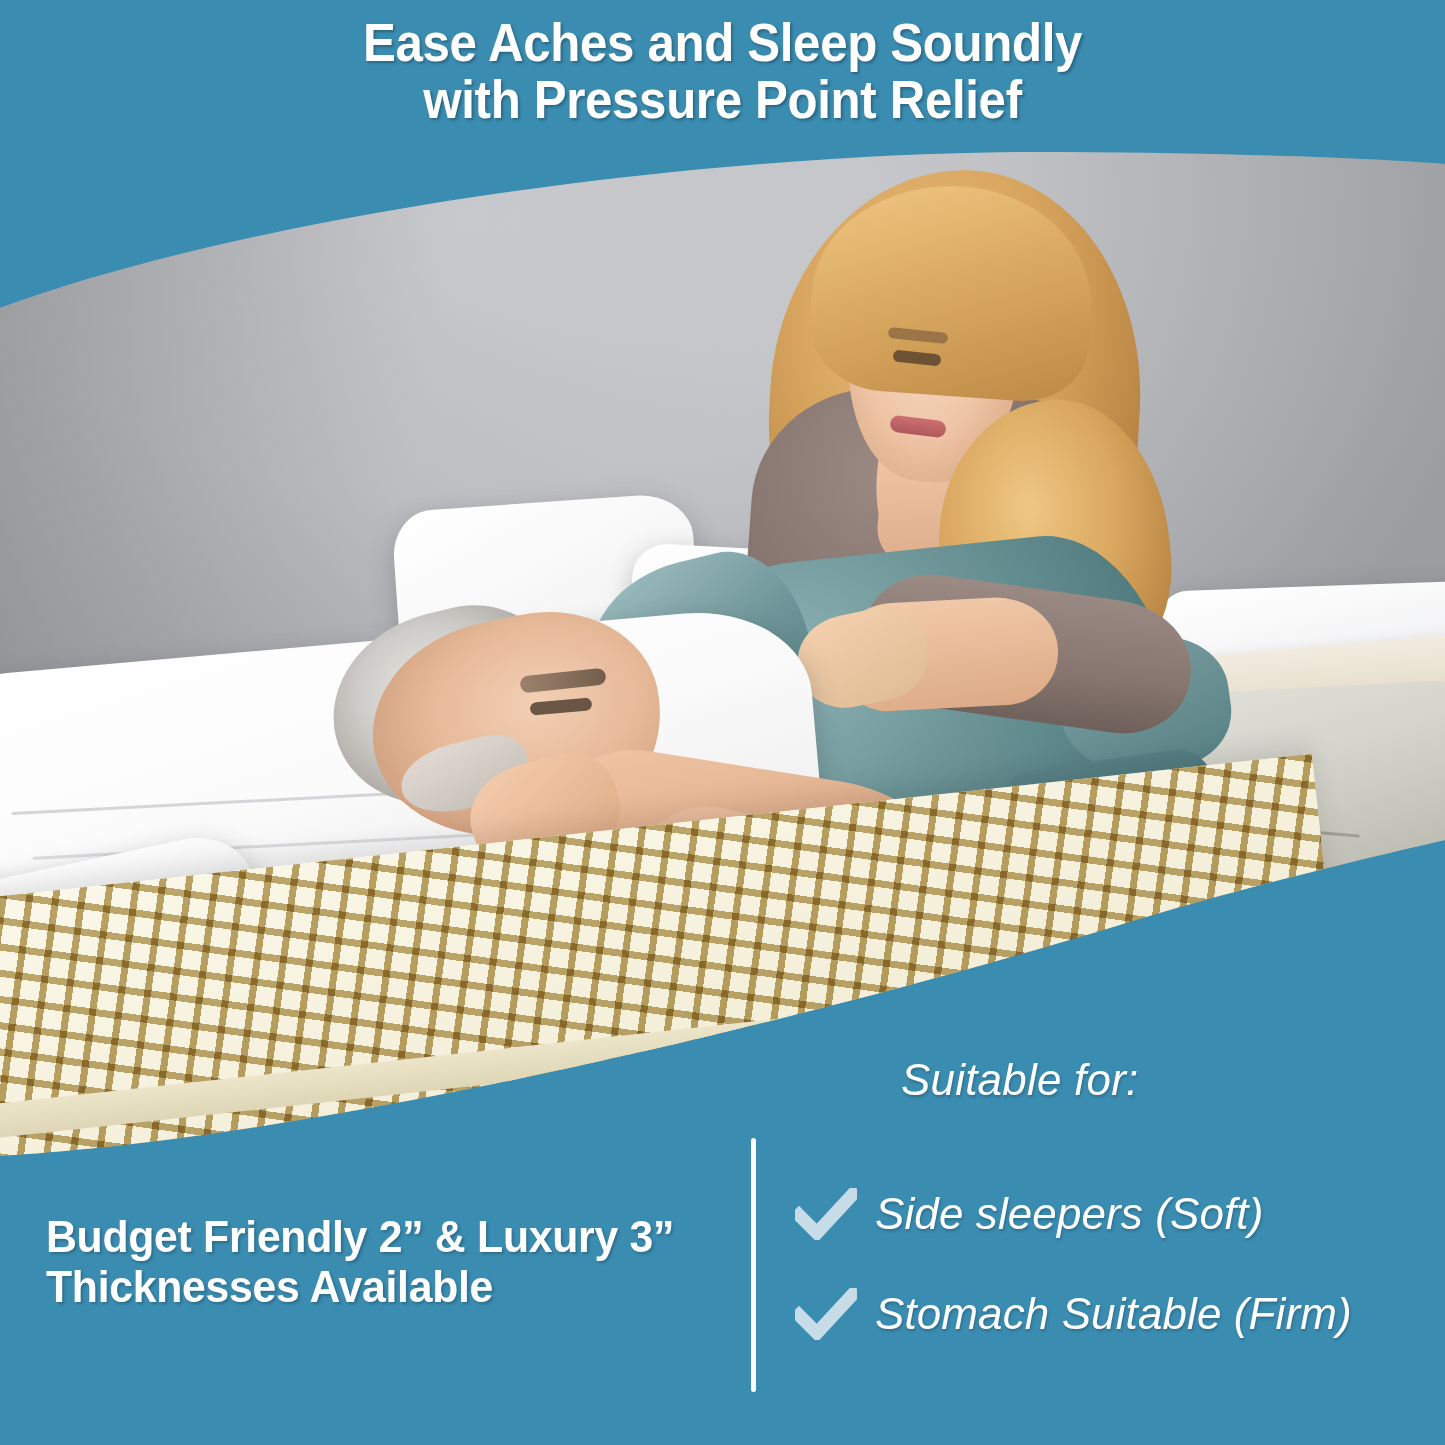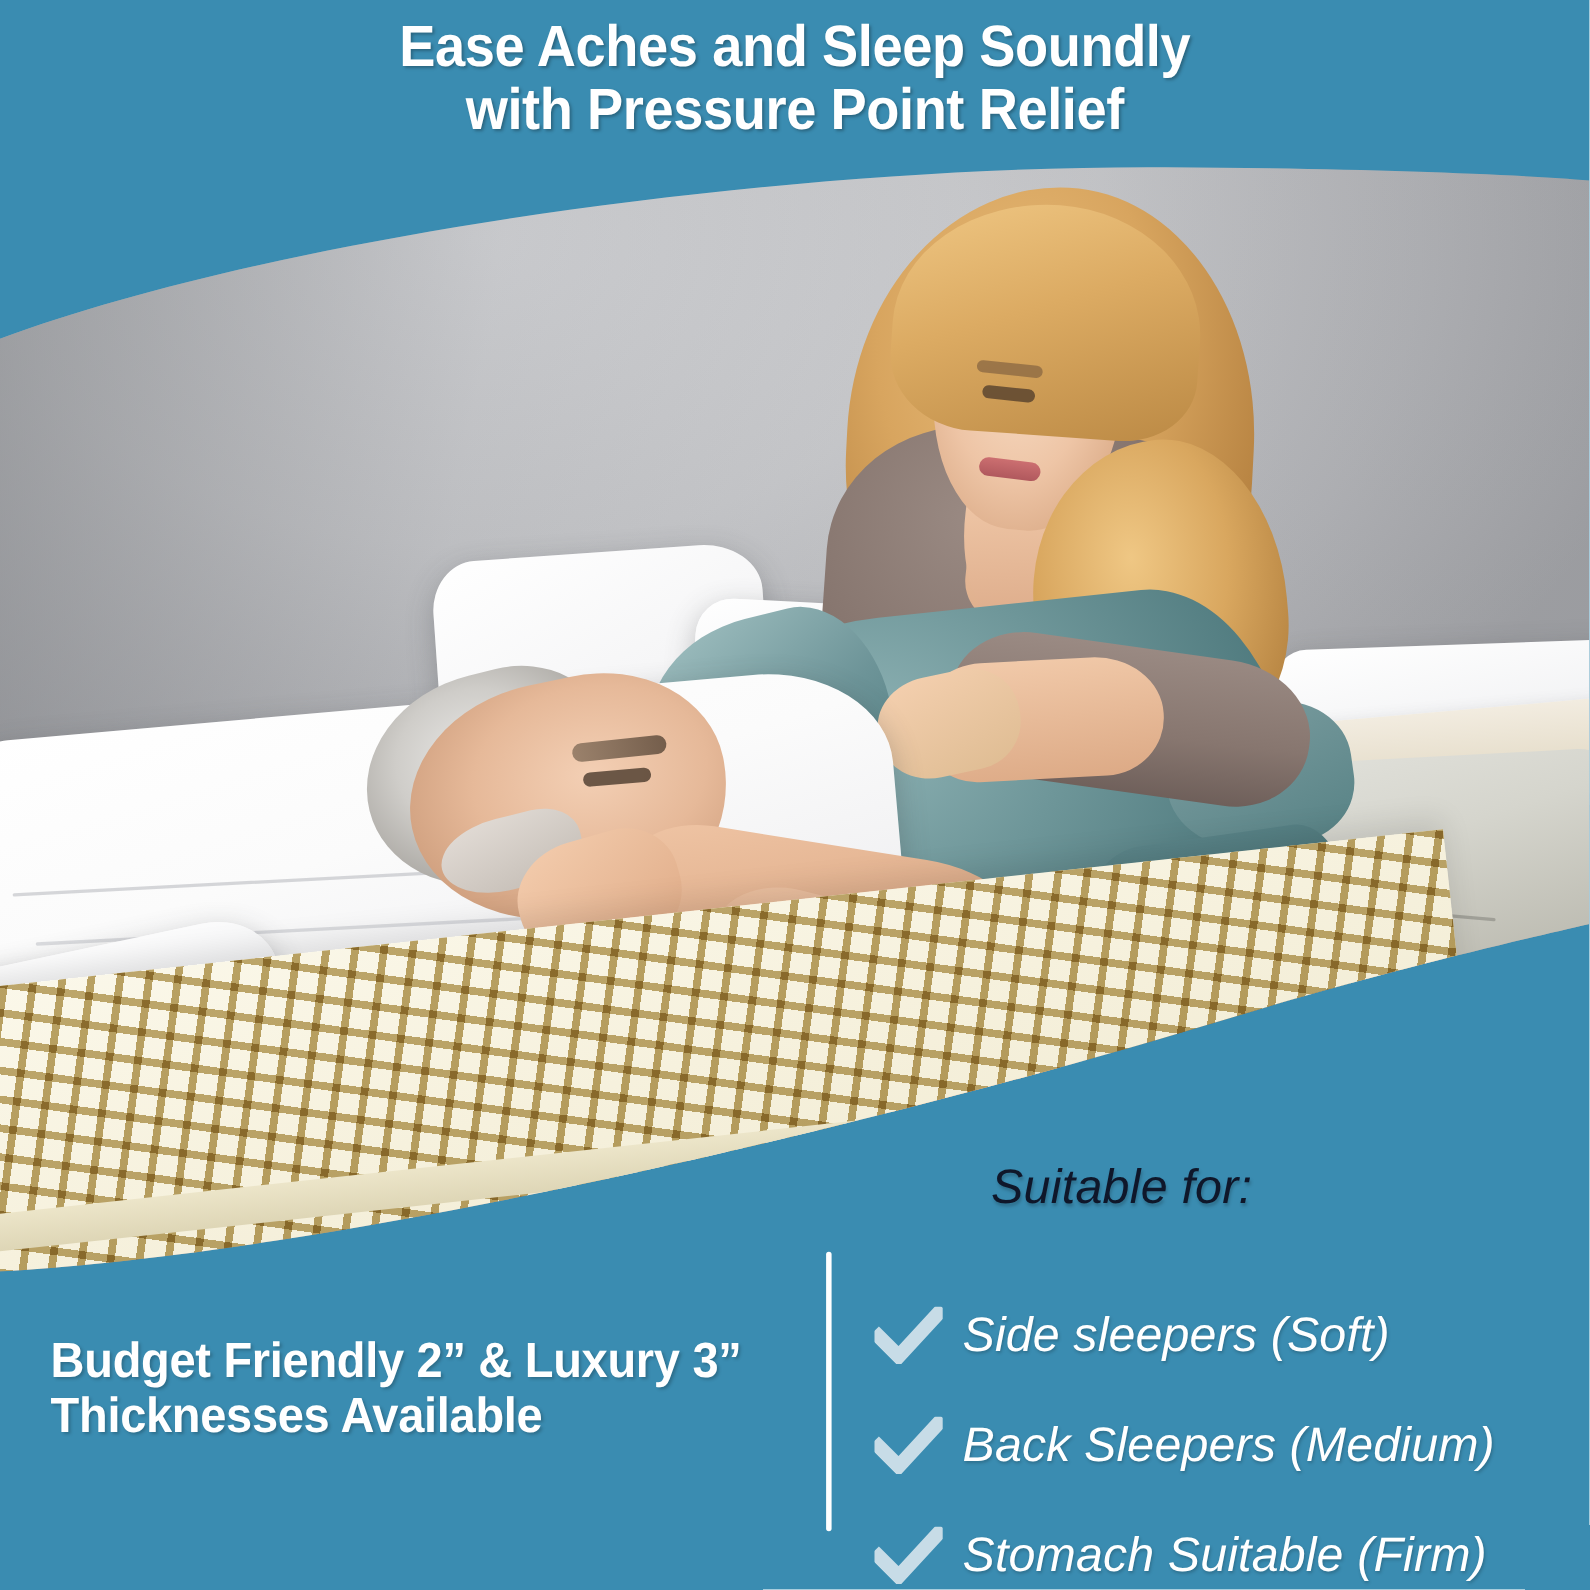--- a/index.html
+++ b/index.html
@@ -313,21 +313,21 @@
   
   .divider{
     position:absolute;left:751px;top:1138px;width:5px;height:254px;
     background:#ffffff;border-radius:3px;z-index:50;
   }
 
   
   .panel{position:absolute;left:795px;top:1055px;width:640px;z-index:50;}
   .panel-title{
     display:inline-block;
-    color:#0f172a;font-style:italic;font-weight:400;font-size:44px;
+    color:#ffffff;font-style:italic;font-weight:400;font-size:44px;
     padding:0 0 8px 106px;margin:0;
     letter-spacing:.2px;
     text-shadow:1px 2px 3px rgba(0,0,0,.22);
   }
   .panel-title-rule{
     position:absolute;left:101px;top:1105px;width:258px;height:4px;
     background:#ffffff;border-radius:2px;
   }
   .list{list-style:none;margin:0;padding:0;position:absolute;left:0;top:118px;width:640px;}
   .list-item{
@@ -419,28 +419,20 @@
 
       <li class="list-item">
         <span class="check">
           <svg viewBox="0 0 62 52" aria-hidden="true">
             <path d="M4 27 L22 45 L58 6" fill="none" stroke="#C7DCE7" stroke-width="13" stroke-linecap="square" stroke-linejoin="miter"></path>
           </svg>
         </span>
         <span class="item-label">Side sleepers (Soft)</span>
       </li>
 
-      <li class="list-item">
-        <span class="check">
-          <svg viewBox="0 0 62 52" aria-hidden="true">
-            <path d="M4 27 L22 45 L58 6" fill="none" stroke="#C7DCE7" stroke-width="13" stroke-linecap="square" stroke-linejoin="miter"></path>
-          </svg>
-        </span>
-        <span class="item-label">Back Sleepers (Medium)</span>
-      </li>
 
       <li class="list-item">
         <span class="check">
           <svg viewBox="0 0 62 52" aria-hidden="true">
             <path d="M4 27 L22 45 L58 6" fill="none" stroke="#C7DCE7" stroke-width="13" stroke-linecap="square" stroke-linejoin="miter"></path>
           </svg>
         </span>
         <span class="item-label">Stomach Suitable (Firm)</span>
       </li>
 

